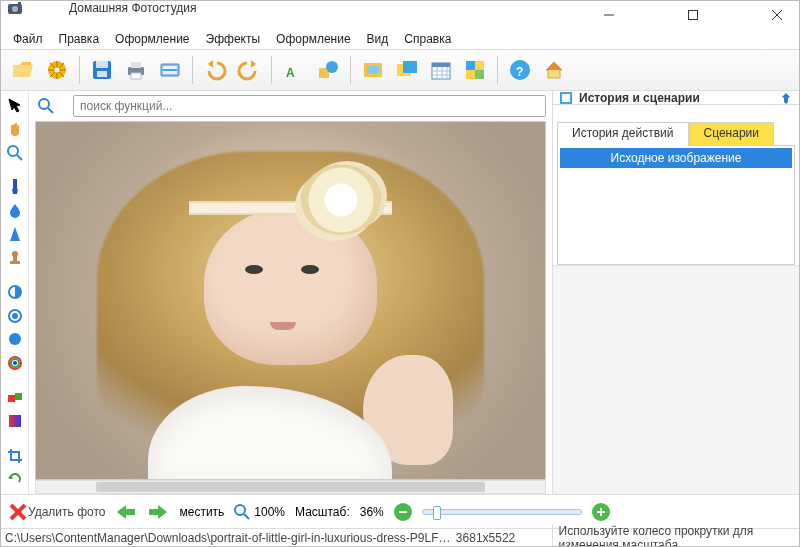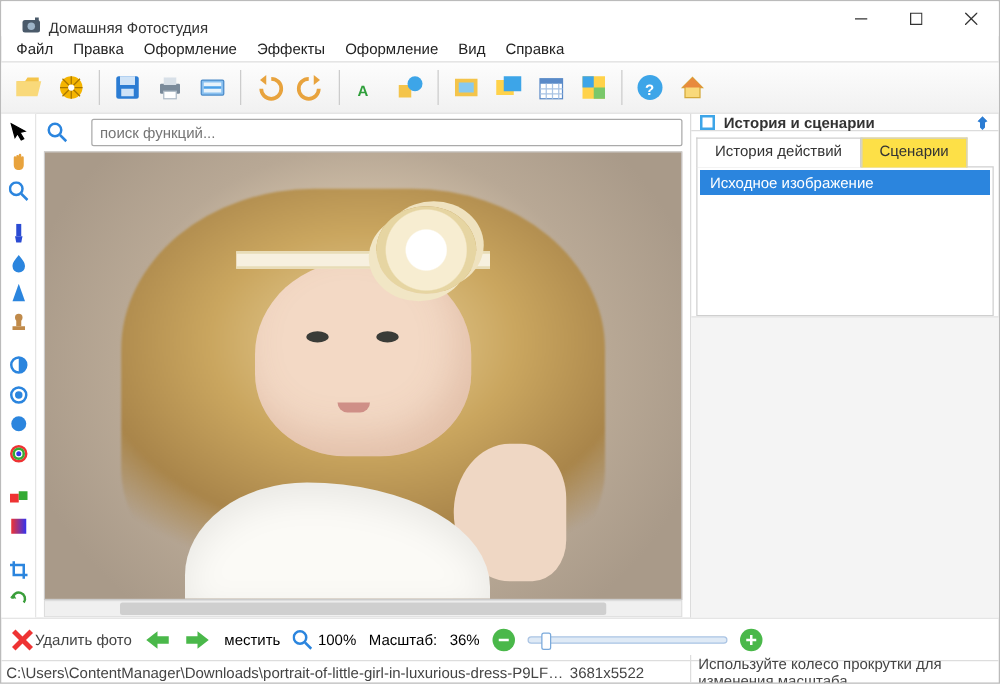--- a/index.html
+++ b/index.html
@@ -1,18 +1,18 @@
 <!DOCTYPE html>
 <html><head>
 <meta charset="utf-8">
 <style>
   * { box-sizing: border-box; margin: 0; padding: 0; font-family: "Segoe UI", Tahoma, sans-serif; font-size: 12px; }
   body { background: #fff; width: 800px; height: 547px; overflow: hidden; border: 1px solid #bbb; }
   
-  .titlebar { height: 28px; display: flex; align-items: flex-end; padding-left: 16px; background: #fff; }
+  .titlebar { height: 28px; display: flex; align-items: flex-start; padding-left: 6px; background: #fff; gap: 40px; }
   .titlebar .t-icon { width: 16px; height: 16px; margin-right: 6px; display: inline-flex; align-items:center; justify-content:center;}
   .titlebar-title { flex: 1; color: #333; }
   .wbtn { width: 44px; height: 28px; display:flex; align-items:center; justify-content:center; color:#333; }
   
   .menubar { height: 20px; display:flex; align-items:center; padding: 0 4px; text-align: center; }
   .menubar span { padding: 2px 8px; color:#222; }
   
   .toolbar { height: 42px; display:flex; align-items:center; gap:2px; padding: 2px 6px; border-top:1px solid #ddd; border-bottom:1px solid #ddd; background: linear-gradient(#fdfdfd,#f1f1f1); }
   .tbtn { width:32px; height:32px; border:1px solid transparent; border-radius:3px; display:flex; align-items:center; justify-content:center; }
   .tsep { width:1px; height:28px; background:#ccc; margin:0 4px; }
@@ -38,25 +38,25 @@
   .eye.l { left:41%; } .eye.r { left:52%; }
   .mouth { position:absolute; left:46%; top:56%; width:26px; height:8px; background:#cf8f87; border-radius:0 0 12px 12px; }
   .dress { position:absolute; left:22%; right:30%; bottom:0; height:26%; background:#fbfaf6; border-top-left-radius:40% 80%; border-top-right-radius:60% 90%; box-shadow: inset 0 10px 30px rgba(0,0,0,.08);}
   .shoulder { position:absolute; right:18%; bottom:4%; width:90px; height:110px; background:#efd7c4; border-radius:50% 40% 30% 50%; }
   
   .rightpanel { width:247px; border-left:1px solid #dcdcdc; display:flex; flex-direction:column; }
   .rp-head { height:14px; display:flex; align-items:center; padding:0 6px; border-bottom:1px solid #dcdcdc; }
   .rp-head .sq { width:14px; height:14px; display:flex; align-items:center; justify-content:center; margin-right:6px;}
   .rp-head .rp-title { flex:1; font-weight:bold; color:#333;}
   .rp-head .pin { width:14px; height:14px; color:#2b7cd3; display:flex; align-items:center; justify-content:center;}
-  .rp-tabs { display:flex; height:24px; }
+  .rp-tabs { display:flex; height:24px;margin-top:12px; }
   .rp-tab { padding:3px 14px; border:1px solid #cfcfcf; border-bottom:none; background:#fff; color:#333; position:relative; top:1px; }
   .rp-tab.inactive { background:#fde047; }
   .rp-content { border:1px solid #cfcfcf; height:120px; padding:2px; }
-  .hist-item { background:#2b85de; color:#fff; padding:3px 8px; }
+  .hist-item { background:#2b85de; color:#fff; padding:3px 8px;text-align:center; }
   .rp-below { flex:1; background:#f4f4f4; border-top:1px solid #e2e2e2; }
   
   .bottombar { height:34px; display:flex; align-items:center; gap:10px; padding:0 8px; border-top:1px solid #ddd; }
   .delbtn { display:flex; align-items:center; gap:1px; color:#444; }
   .arrow { width:22px; height:18px; display:flex; align-items:center; justify-content:center; }
   .fitbtn { display:flex; align-items:center; gap:4px; }
   .zoomtrack { position:relative; width:160px; height:6px; background:#dfeaf6; border:1px solid #a9c3e3; border-radius:3px; }
   .zoomthumb { position:absolute; left:10px; top:-4px; width:8px; height:14px; background:#fff; border:1px solid #7aa9db; border-radius:2px; }
   .zbtn { width:18px; height:18px; border-radius:50%; display:flex; align-items:center; justify-content:center;}
   

